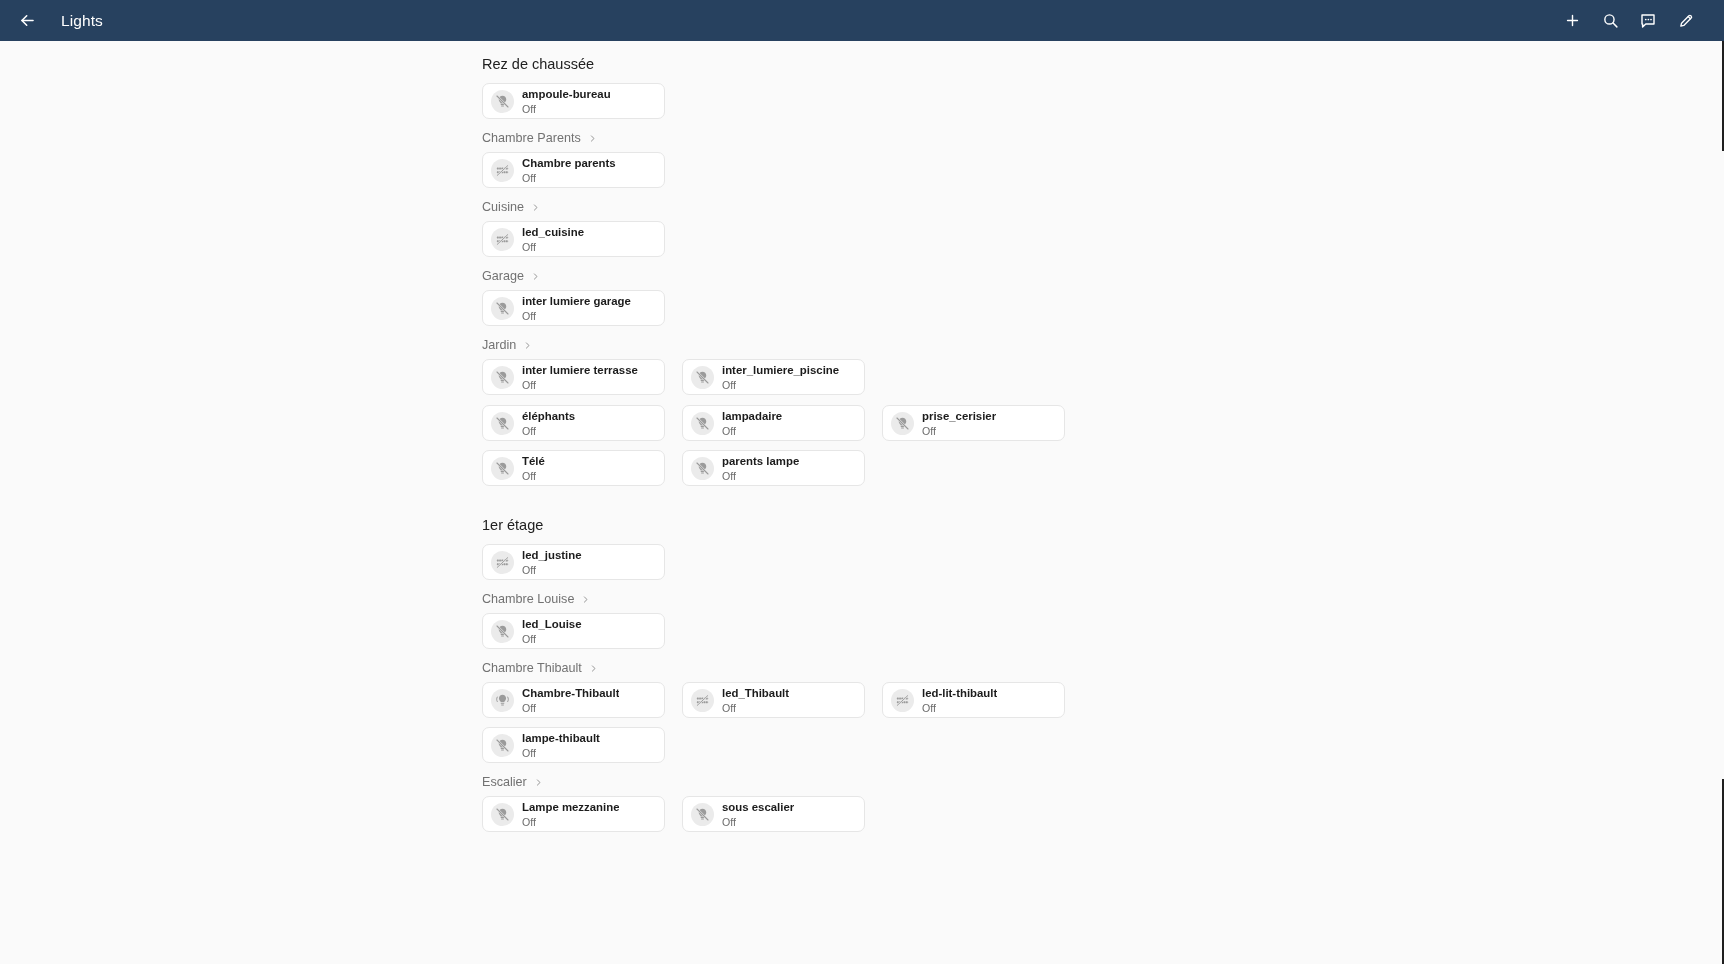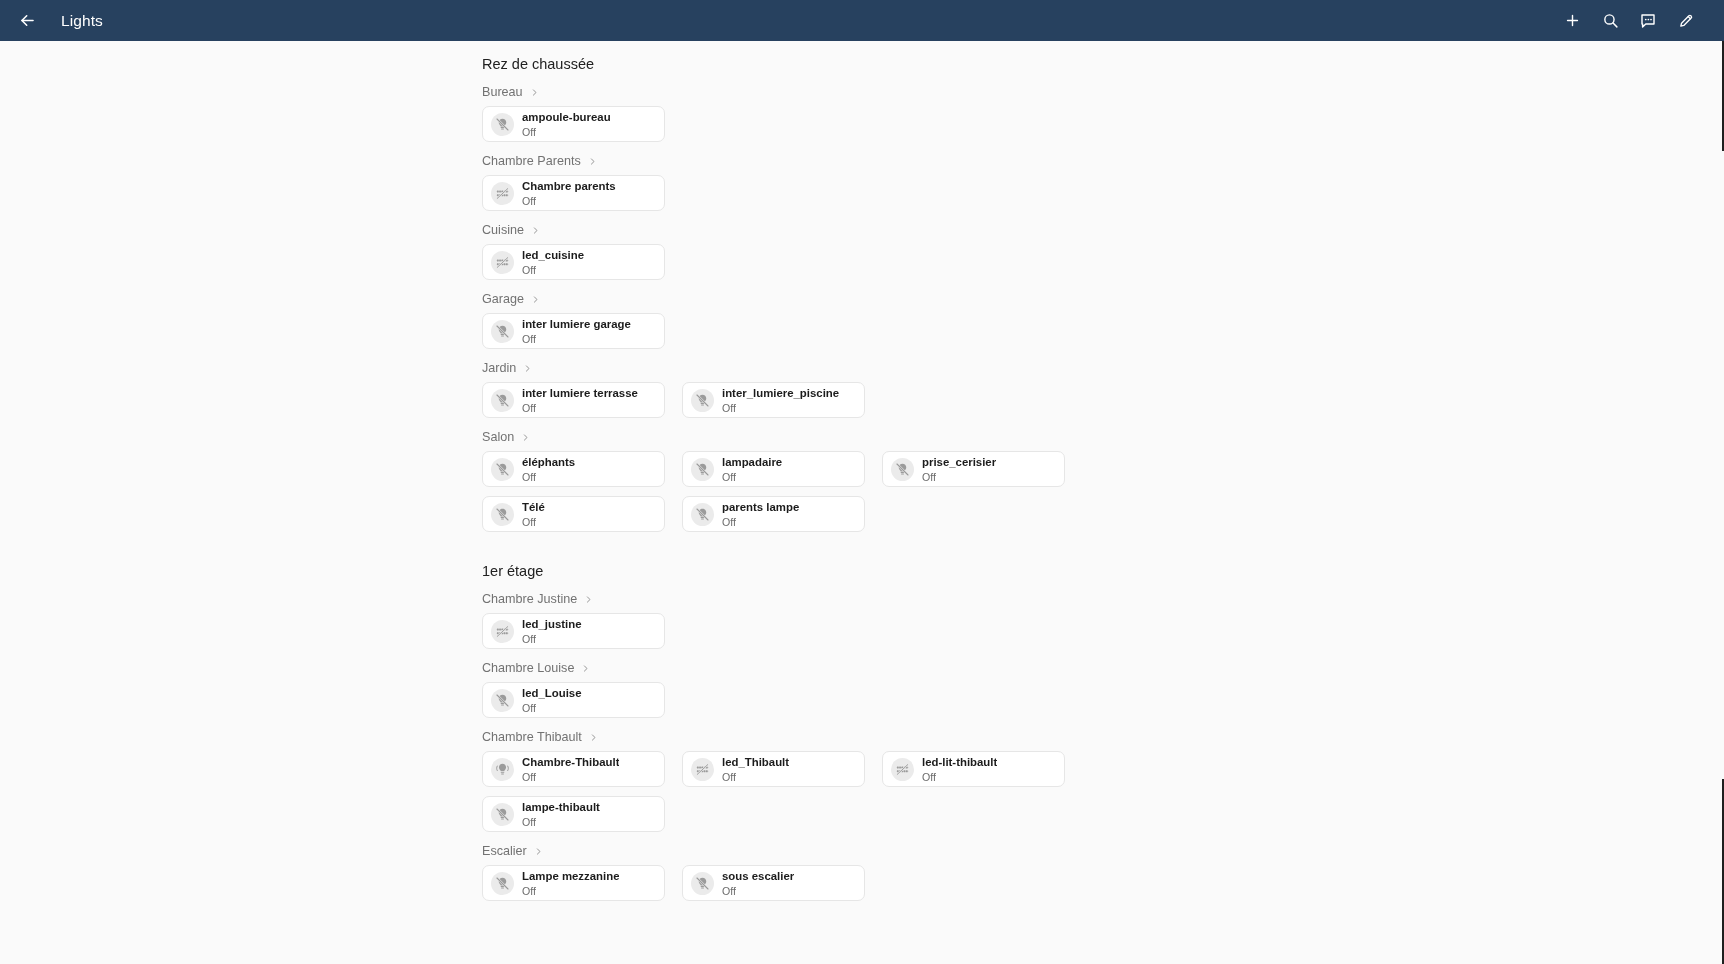--- a/index.html
+++ b/index.html
@@ -213,28 +213,20 @@
     </span>
   </div>
 </div>
 
 <div class="page">
   <div class="content">
     <div class="inner" id="areas-root">
         <div class="area">
           <div class="area-title">Rez de chaussée</div>
           <div class="group">
-            <div class="group-header">
-              <span class="group-name">Bureau</span>
-              <span style="display: inline-flex;">
-                <svg class="chevron" width="9" height="9" viewBox="0 0 24 24" fill="none" stroke="#8a8a8a" stroke-width="2.4" stroke-linecap="round" stroke-linejoin="round">
-                  <path d="M9 5l7 7-7 7"></path>
-                </svg>
-              </span>
-            </div>
             <div class="cards">
               <div class="card">
                 <span class="card-icon">
                   <svg width="15" height="15" viewBox="0 0 24 24">
                     <path fill="#9b9b9b" d="M12 2.6c-3.4 0-6 2.6-6 5.9 0 2 .9 3.5 1.9 4.6.6.7 1 1.2 1.1 2h6c.1-.8.5-1.3 1.1-2 1-1.1 1.9-2.6 1.9-4.6 0-3.3-2.6-5.9-6-5.9z"></path>
                     <rect x="9" y="16.1" width="6" height="1.5" rx=".6" fill="#9b9b9b"></rect>
                     <rect x="9.6" y="18.4" width="4.8" height="1.5" rx=".6" fill="#9b9b9b"></rect>
                     <path d="M3.2 3.2L20.8 20.8" stroke="#ebebeb" stroke-width="3.3" stroke-linecap="round"></path>
                     <path d="M3.2 3.2L20.8 20.8" stroke="#9b9b9b" stroke-width="1.7" stroke-linecap="round"></path>
                   </svg>
@@ -379,28 +371,20 @@
                   </svg>
                 </span>
                 <div class="card-text">
                   <span class="card-name">inter_lumiere_piscine</span>
                   <span class="card-state">Off</span>
                 </div>
               </div>
             </div>
           </div>
           <div class="group">
-            <div class="group-header">
-              <span class="group-name">Salon</span>
-              <span style="display: inline-flex;">
-                <svg class="chevron" width="9" height="9" viewBox="0 0 24 24" fill="none" stroke="#8a8a8a" stroke-width="2.4" stroke-linecap="round" stroke-linejoin="round">
-                  <path d="M9 5l7 7-7 7"></path>
-                </svg>
-              </span>
-            </div>
             <div class="cards">
               <div class="card">
                 <span class="card-icon">
                   <svg width="15" height="15" viewBox="0 0 24 24">
                     <path fill="#9b9b9b" d="M12 2.6c-3.4 0-6 2.6-6 5.9 0 2 .9 3.5 1.9 4.6.6.7 1 1.2 1.1 2h6c.1-.8.5-1.3 1.1-2 1-1.1 1.9-2.6 1.9-4.6 0-3.3-2.6-5.9-6-5.9z"></path>
                     <rect x="9" y="16.1" width="6" height="1.5" rx=".6" fill="#9b9b9b"></rect>
                     <rect x="9.6" y="18.4" width="4.8" height="1.5" rx=".6" fill="#9b9b9b"></rect>
                     <path d="M3.2 3.2L20.8 20.8" stroke="#ebebeb" stroke-width="3.3" stroke-linecap="round"></path>
                     <path d="M3.2 3.2L20.8 20.8" stroke="#9b9b9b" stroke-width="1.7" stroke-linecap="round"></path>
                   </svg>
@@ -469,28 +453,20 @@
                   <span class="card-name">parents lampe</span>
                   <span class="card-state">Off</span>
                 </div>
               </div>
             </div>
           </div>
         </div>
         <div class="area">
           <div class="area-title">1er étage</div>
           <div class="group">
-            <div class="group-header">
-              <span class="group-name">Chambre Justine</span>
-              <span style="display: inline-flex;">
-                <svg class="chevron" width="9" height="9" viewBox="0 0 24 24" fill="none" stroke="#8a8a8a" stroke-width="2.4" stroke-linecap="round" stroke-linejoin="round">
-                  <path d="M9 5l7 7-7 7"></path>
-                </svg>
-              </span>
-            </div>
             <div class="cards">
               <div class="card">
                 <span class="card-icon">
                   <svg width="15" height="15" viewBox="0 0 24 24">
                     <path d="M2.6 8.8h18.8M2.6 14.8h18.8" stroke="#9b9b9b" stroke-width="1" opacity=".75"></path>
                     <rect x="3.2" y="7.2" width="2.6" height="3.2" rx=".5" fill="#9b9b9b"></rect>
                     <rect x="3.2" y="13.2" width="2.6" height="3.2" rx=".5" fill="#9b9b9b"></rect>
                     <rect x="6.800000000000001" y="7.2" width="2.6" height="3.2" rx=".5" fill="#9b9b9b"></rect>
                     <rect x="6.800000000000001" y="13.2" width="2.6" height="3.2" rx=".5" fill="#9b9b9b"></rect>
                     <rect x="10.4" y="7.2" width="2.6" height="3.2" rx=".5" fill="#9b9b9b"></rect>

